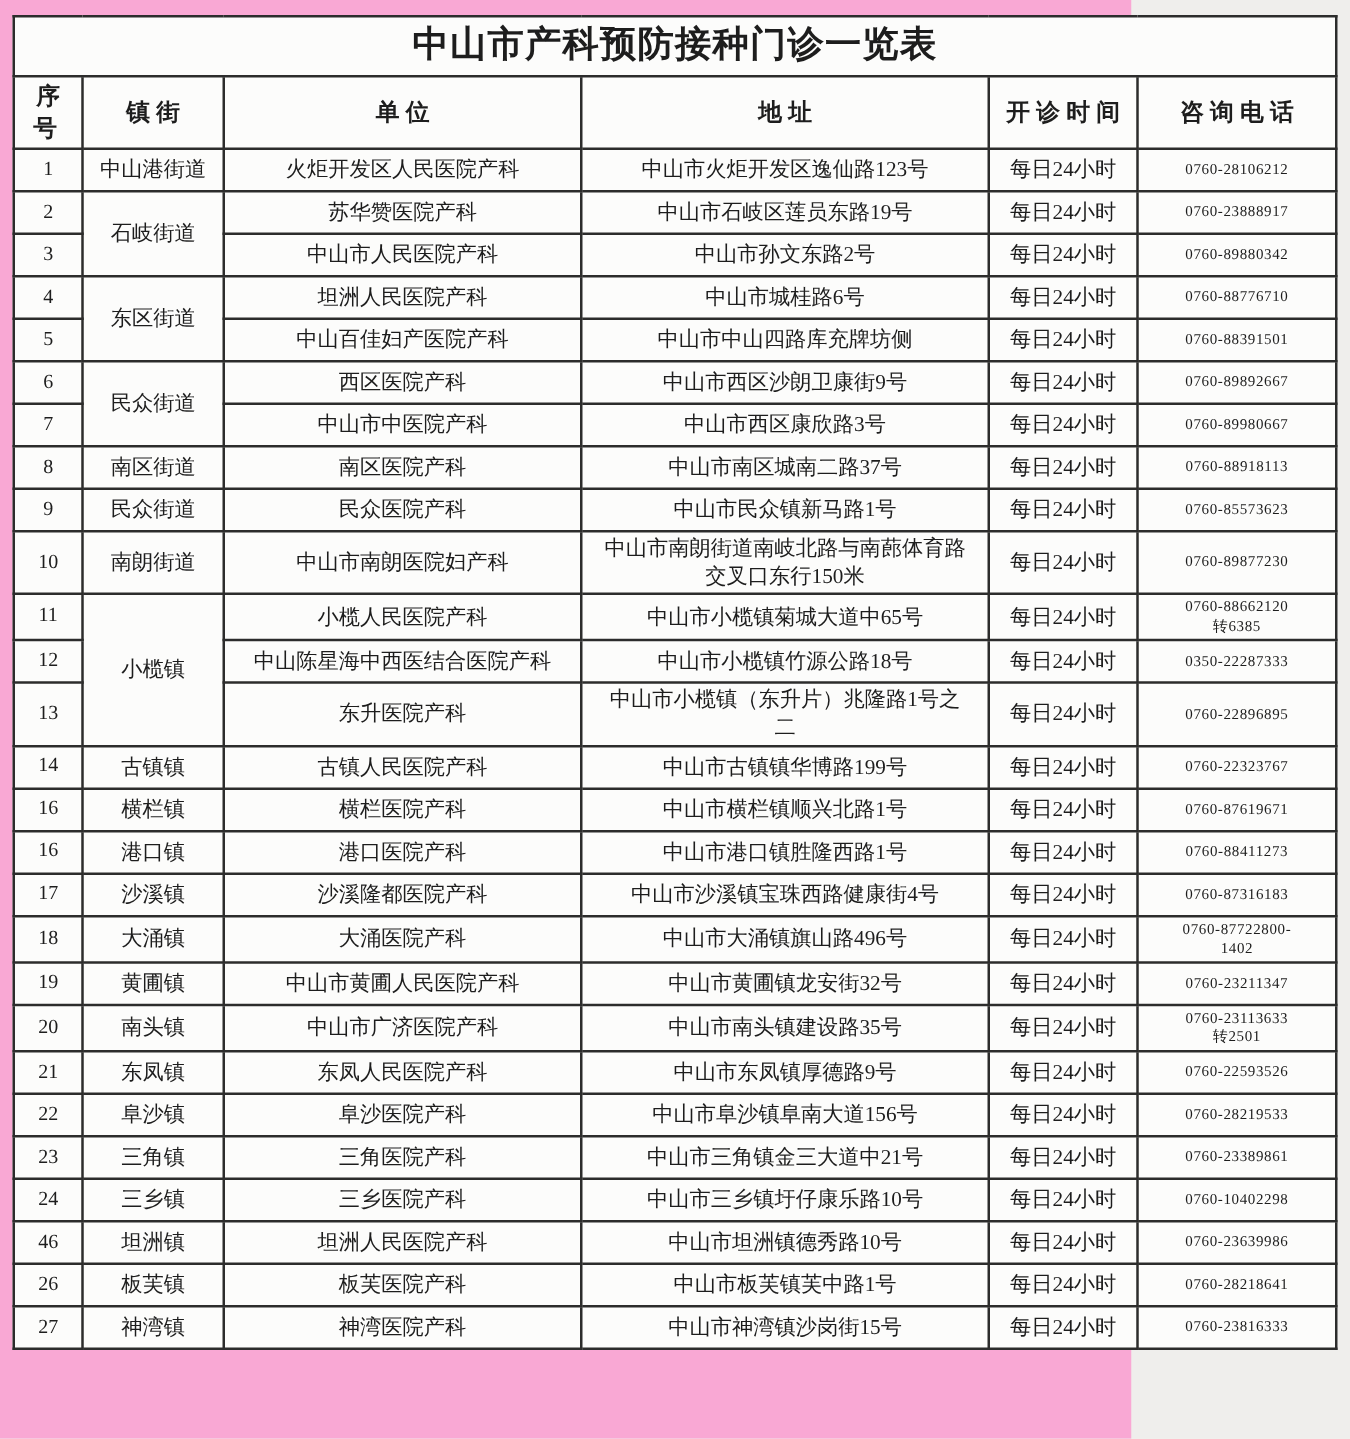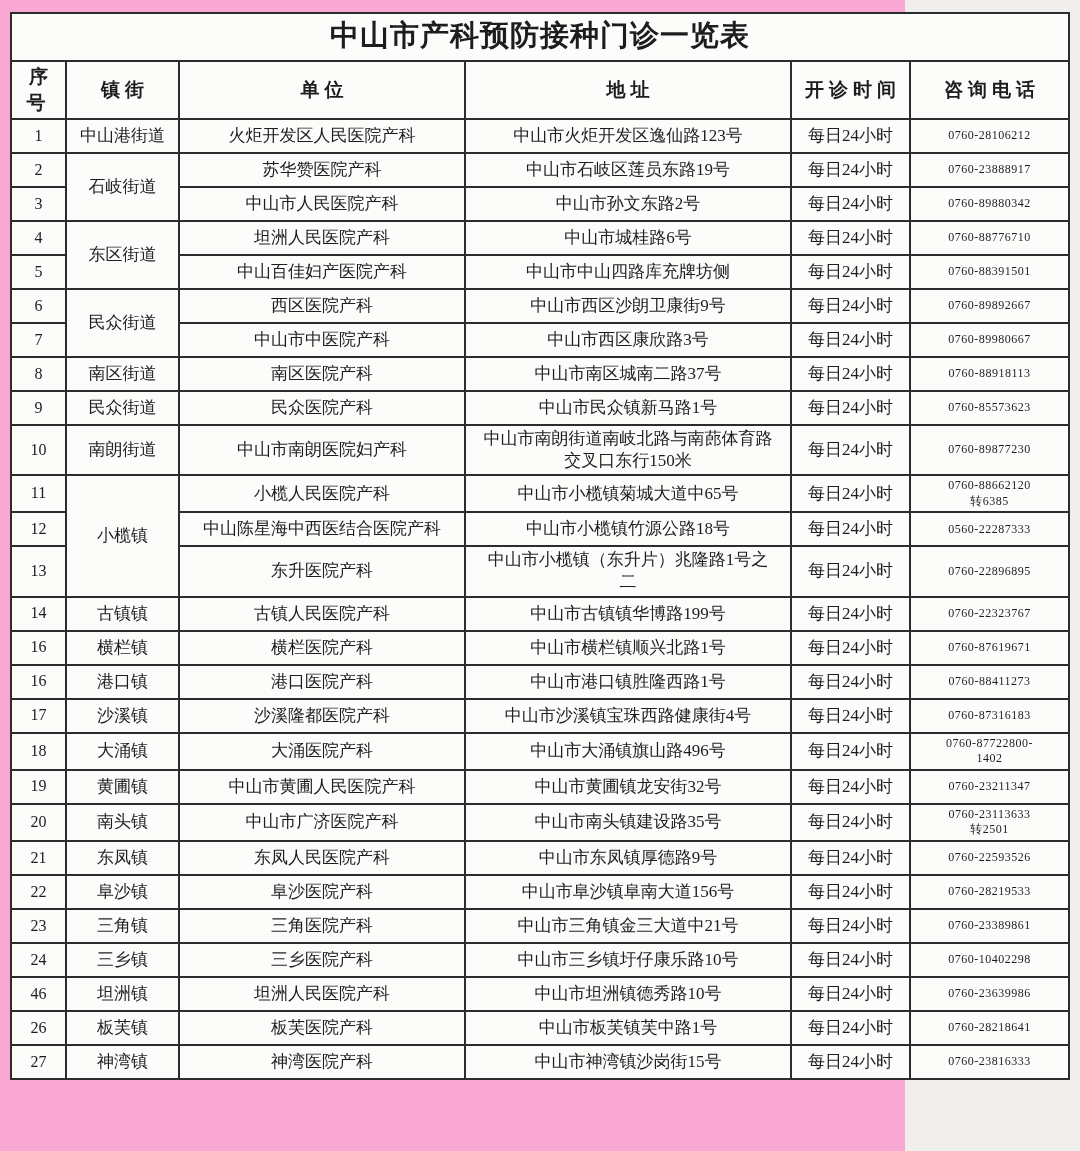--- a/index.html
+++ b/index.html
@@ -174,21 +174,21 @@
           <td class="addr">中山市小榄镇菊城大道中65号</td>
           <td class="hours">每日24小时</td>
           <td class="phone">0760-88662120
 转6385</td>
         </tr>
         <tr>
           <td class="no">12</td>
           <td class="unit">中山陈星海中西医结合医院产科</td>
           <td class="addr">中山市小榄镇竹源公路18号</td>
           <td class="hours">每日24小时</td>
-          <td class="phone">0560-22287333</td>
+          <td class="phone">0350-22287333</td>
         </tr>
         <tr>
           <td class="no">13</td>
           <td class="unit">东升医院产科</td>
           <td class="addr">中山市小榄镇（东升片）兆隆路1号之
 二</td>
           <td class="hours">每日24小时</td>
           <td class="phone">0760-22896895</td>
         </tr>
         <tr>

